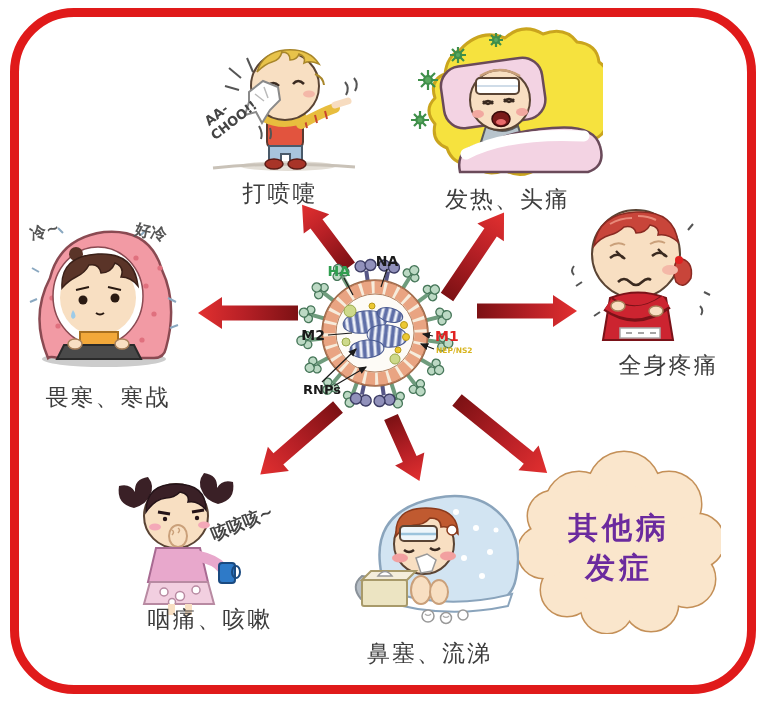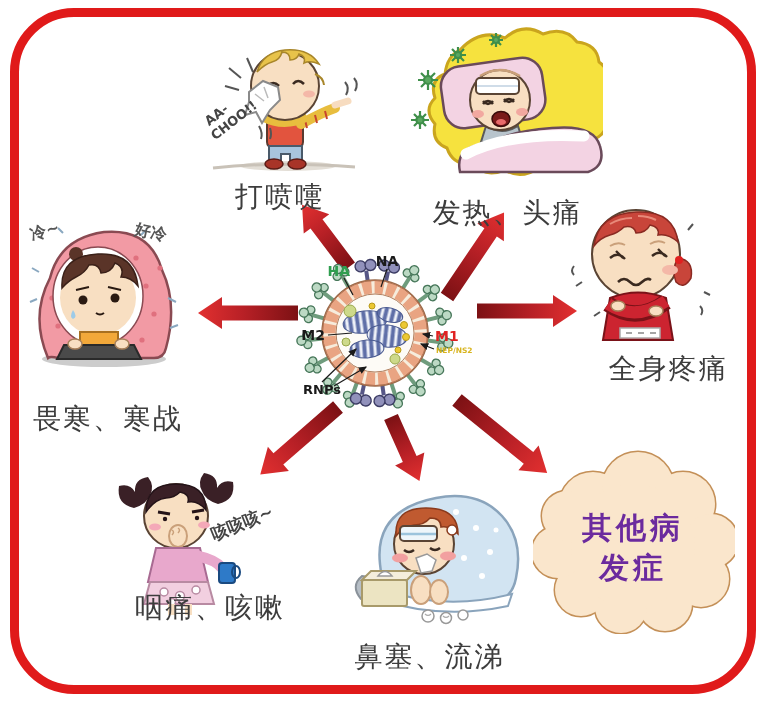--- a/index.html
+++ b/index.html
@@ -3,21 +3,21 @@
 <meta charset="utf-8">
 <style>
   html,body{margin:0;padding:0;}
   body{width:766px;height:702px;background:#ffffff;position:relative;overflow:hidden;
        font-family:"DejaVu Sans",sans-serif;}
   .frame{position:absolute;left:10px;top:8px;right:10px;bottom:8px;
          border:9px solid #e01a1a;border-radius:64px;pointer-events:none;}
   .overlay{position:absolute;left:0;top:0;width:766px;height:702px;}
   .fig{position:absolute;}
   .fig svg{width:100%;height:100%;display:block;}
-  .sym-label{position:absolute;text-align:center;font-size:28px;color:#3d3d3d;
+  .sym-label{position:absolute;text-align:center;font-size:23px;color:#3d3d3d;
              letter-spacing:2px;font-family:"DejaVu Sans",sans-serif;}
   svg text{font-family:"DejaVu Sans",sans-serif;}
 </style>
 </head>
 <body>
 
 <div class="frame"></div>
 
 <svg class="overlay" viewBox="0 0 766 702">
   <defs>
@@ -202,21 +202,21 @@
   <path d="M85 84 q5 -6 10 0 M85 81 q5 6 10 0" stroke="#3a2a20" stroke-width="2.4" fill="none"></path>
   <path d="M106 82 q5 -6 10 0 M106 79 q5 6 10 0" stroke="#3a2a20" stroke-width="2.4" fill="none"></path>
   <ellipse cx="80" cy="94" rx="6" ry="4" fill="#f2a8a0"></ellipse>
       <ellipse cx="124" cy="92" rx="6" ry="4" fill="#f2a8a0"></ellipse>
   <ellipse cx="103" cy="99" rx="9" ry="7.5" fill="#7a1a1a" stroke="#3a0a0a" stroke-width="1.5"></ellipse>
   <ellipse cx="103" cy="102" rx="5" ry="3" fill="#e86a6a"></ellipse>
   <path d="M62 152 q-6 -28 32 -28 q12 -12 60 -16 q42 -4 48 18 q6 20 -12 26z" fill="#f3d3e3" stroke="#6a4a5a" stroke-width="2.5"></path>
   <path d="M68 134 q44 -22 118 -18" stroke="#ffffff" stroke-width="11" fill="none" stroke-linecap="round"></path>
 </svg>
 </div>
-<div class="sym-label" style="left:405px;top:194px;width:205px">发热、头痛</div>
+<div class="sym-label" style="left:405px;top:184px;width:205px">发热、头痛</div>
 
 <div class="fig" style="left:18px;top:206px;width:172px;height:170px">
 <svg viewBox="0 0 172 170">
   <ellipse cx="86" cy="153" rx="62" ry="8" fill="#cccccc"></ellipse>
   <path d="M30 152 q-18 -42 2 -80 q10 -40 54 -46 q46 -4 58 38 q16 34 4 78 q-2 10 -12 10 l-96 0 q-8 -2 -10 0z" fill="#f29aa4" stroke="#8a4a52" stroke-width="2.5"></path>
   <g fill="#e0707e">
     <circle cx="34" cy="92" r="2.6"></circle>
         <circle cx="40" cy="120" r="2.6"></circle>
         <circle cx="46" cy="66" r="2.6"></circle>
     <circle cx="128" cy="80" r="2.6"></circle>
@@ -241,21 +241,21 @@
   <ellipse cx="104" cy="138" rx="7" ry="5" fill="#f8dfc2" stroke="#a8805a" stroke-width="1.5"></ellipse>
   <g stroke="#8aa8c0" stroke-width="2" fill="none">
     <path d="M14 62 l7 4 M12 96 l7 -3 M150 92 l8 4 M152 122 l8 -3 M40 22 l5 5 M128 24 l-5 5"></path>
   </g>
   <g fill="#555" font-weight="bold">
     <text x="14" y="34" font-size="16" transform="rotate(-16 14 34)">冷~</text>
     <text x="116" y="28" font-size="16" transform="rotate(12 116 28)">好冷</text>
   </g>
 </svg>
 </div>
-<div class="sym-label" style="left:18px;top:400px;width:180px">畏寒、寒战</div>
+<div class="sym-label" style="left:18px;top:382px;width:180px">畏寒、寒战</div>
 
 <div class="fig" style="left:558px;top:196px;width:168px;height:145px">
 <svg viewBox="0 0 168 145">
   <circle cx="78" cy="58" r="44" fill="#f8dfc2" stroke="#5a4434" stroke-width="2"></circle>
   <path d="M36 50 q4 -32 42 -34 q38 -2 42 30 q-10 -9 -20 -7 q2 -8 -8 -10 q-4 8 -14 8 q-2 -8 -12 -6 q-6 6 -14 8 q-10 3 -16 11z" fill="#c8453a" stroke="#8a2a22" stroke-width="1.5"></path>
   <path d="M52 28 q10 -6 22 -6 M80 20 q10 0 18 4" stroke="#e88a7a" stroke-width="2" fill="none"></path>
   <path d="M120 62 q16 2 13 20 q-7 12 -15 4 q-5 -12 2 -24z" fill="#c8453a" stroke="#8a2a22" stroke-width="1.5"></path>
   <circle cx="121" cy="64" r="4" fill="#e02020"></circle>
   <path d="M52 50 q8 -5 15 -1 M92 48 q8 -5 15 -1" stroke="#caa07a" stroke-width="2" fill="none"></path>
   <path d="M52 62 q8 -7 15 1 M58 55 l7 7" stroke="#3a2a20" stroke-width="2.4" fill="none"></path>
@@ -300,21 +300,21 @@
         <circle cx="98" cy="124" r="4"></circle>
         <circle cx="74" cy="136" r="3.5"></circle>
   </g>
   <rect x="70" y="138" width="7" height="11" fill="#f8dfc2"></rect>
       <rect x="87" y="138" width="7" height="11" fill="#f8dfc2"></rect>
   <g transform="rotate(-22 146 58)">
     <text x="112" y="62" font-size="17" font-weight="bold" fill="#444">咳咳咳~</text>
   </g>
 </svg>
 </div>
-<div class="sym-label" style="left:115px;top:589px;width:190px">咽痛、咳嗽</div>
+<div class="sym-label" style="left:115px;top:604px;width:190px">咽痛、咳嗽</div>
 
 <div class="fig" style="left:336px;top:468px;width:190px;height:160px">
 <svg viewBox="0 0 190 160">
   <path d="M26 108 q-12 10 -1 23 q14 9 25 1 l0 -21z" fill="#b6bec6" stroke="#8a929a" stroke-width="2"></path>
   <path d="M44 96 q-6 -54 56 -66 q42 -8 66 18 q22 24 14 62 q-4 22 -26 26 q-48 10 -90 -6 q-18 -8 -20 -34z" fill="#d2e4f2" stroke="#8aa4bc" stroke-width="2.5"></path>
   <g fill="#ffffff">
     <circle cx="140" cy="60" r="3"></circle>
         <circle cx="154" cy="84" r="3"></circle>
         <circle cx="146" cy="108" r="3"></circle>
     <circle cx="120" cy="44" r="3"></circle>
@@ -339,21 +339,21 @@
   <g fill="#ffffff" stroke="#999999" stroke-width="1.5">
     <circle cx="92" cy="148" r="6"></circle>
         <circle cx="110" cy="150" r="5.5"></circle>
         <circle cx="127" cy="147" r="5"></circle>
   </g>
   <path d="M89 146 q3 3 6 0 M107 148 q3 3 6 0" stroke="#aaaaaa" stroke-width="1.2" fill="none"></path>
 </svg>
 </div>
 <div class="sym-label" style="left:332px;top:638px;width:195px">鼻塞、流涕</div>
 
-<div class="fig" style="left:533px;top:446px;width:202px;height:188px">
+<div class="fig" style="left:519px;top:446px;width:202px;height:188px">
 <svg viewBox="0 0 202 188">
   <g fill="#fae6cc" stroke="#c49058" stroke-width="3">
     <circle cx="60" cy="60" r="34"></circle>
         <circle cx="105" cy="42" r="36"></circle>
         <circle cx="150" cy="58" r="32"></circle>
     <circle cx="178" cy="95" r="27"></circle>
         <circle cx="168" cy="133" r="28"></circle>
         <circle cx="132" cy="158" r="27"></circle>
     <circle cx="88" cy="161" r="26"></circle>
         <circle cx="48" cy="144" r="26"></circle>

